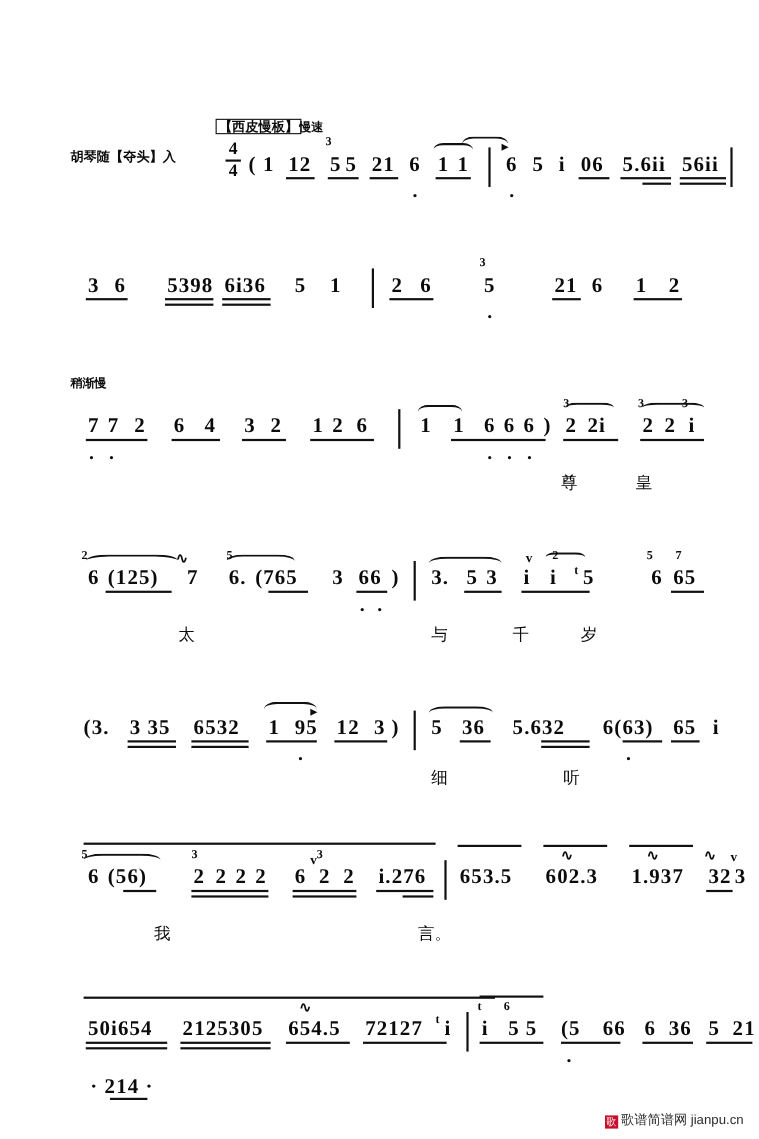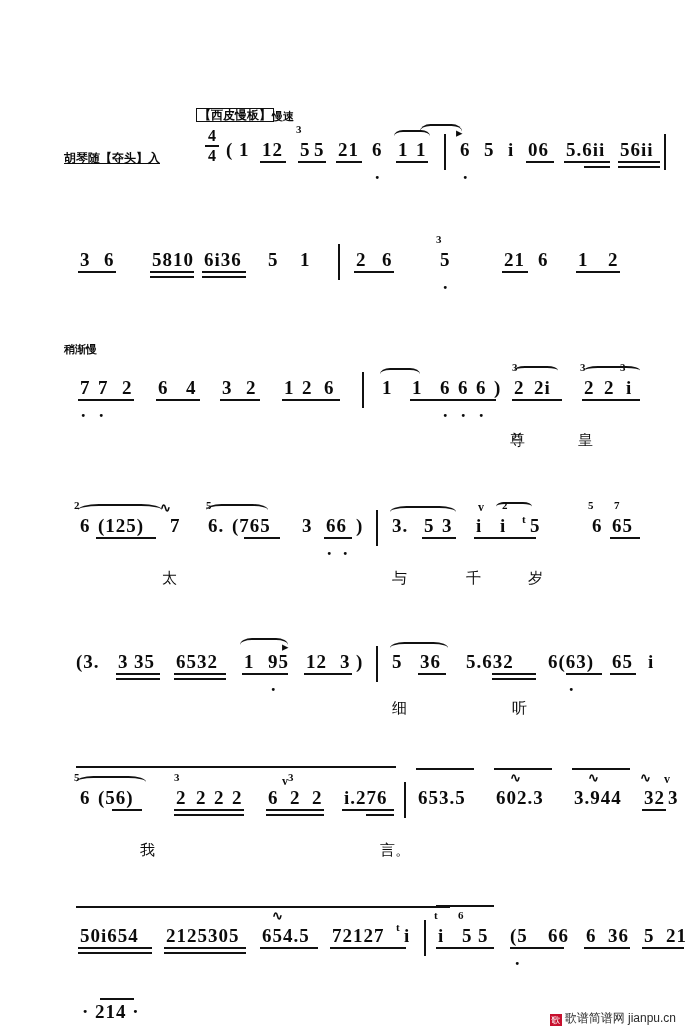--- a/index.html
+++ b/index.html
@@ -96,21 +96,20 @@
     border-radius: 50% / 100%;
     height: 7px;
   }
   
   .pageno {
     position: absolute;
     font-family: "Liberation Serif", serif;
     font-size: 19px;
     font-weight: 700;
     letter-spacing: 1px;
-    margin-top: 23px;
   }
   .watermark {
     position: absolute;
     right: 14px;
     bottom: 8px;
     font-family: "Liberation Sans", sans-serif;
     font-size: 12px;
     color: #2b2b2b;
   }
   .watermark .mark {
@@ -147,21 +146,21 @@
     font-family: "Liberation Serif", serif;
     font-size: 12px;
     font-weight: 700;
   }
 </style>
 </head>
 <body>
 
 <div class="page">
 
-  <div class="t cap" style="left:64px; top:152px;text-decoration:underline;">胡琴随【夺头】入</div>
+  <div class="t cap" style="left:64px; top:136px;">胡琴随【夺头】入</div>
   <div class="t cap box" style="left:196px; top:108px;">【西皮慢板】</div>
   <div class="t tempo" style="left:272px; top:111px;">慢速</div>
 
   <div class="meter" style="left:205px; top:128px; width:14px;">
     <span>4</span>
     <span class="bar"></span>
     <span>4</span>
   </div>
 
   <div class="t num" style="left:226px; top:140px;">( 1</div>
@@ -195,21 +194,21 @@
   <div class="beam" style="left:564px; top:161px; width:46px;"></div>
   <div class="beam" style="left:584px; top:166px; width:26px;"></div>
   <div class="t num" style="left:620px; top:140px;">56ii</div>
   <div class="beam" style="left:618px; top:161px; width:42px;"></div>
   <div class="beam" style="left:618px; top:166px; width:42px;"></div>
   <div class="bl" style="left:664px; top:134px; height:36px;"></div>
 
   <div class="t num" style="left:80px; top:250px;">3</div>
   <div class="t num" style="left:104px; top:250px;">6</div>
   <div class="beam" style="left:78px; top:271px; width:38px;"></div>
-  <div class="t num" style="left:152px; top:250px;">5810</div>
+  <div class="t num" style="left:152px; top:250px;">5398</div>
   <div class="beam" style="left:150px; top:271px; width:44px;"></div>
   <div class="beam" style="left:150px; top:276px; width:44px;"></div>
   <div class="t num" style="left:204px; top:250px;">6i36</div>
   <div class="beam" style="left:202px; top:271px; width:44px;"></div>
   <div class="beam" style="left:202px; top:276px; width:44px;"></div>
   <div class="t num" style="left:268px; top:250px;">5</div>
   <div class="t num" style="left:300px; top:250px;">1</div>
   <div class="bl" style="left:338px; top:244px; height:36px;"></div>
 
   <div class="t num" style="left:356px; top:250px;">2</div>
@@ -396,21 +395,21 @@
 
   <div class="bl" style="left:404px; top:782px; height:36px;"></div>
 
   <div class="t num" style="left:418px; top:788px;">653.5</div>
   <div class="beam" style="left:416px; top:768px; width:58px;"></div>
 
   <div class="t num" style="left:496px; top:788px;">602.3</div>
   <div class="wavy" style="left:510px; top:770px;">∿</div>
   <div class="beam" style="left:494px; top:768px; width:58px;"></div>
 
-  <div class="t num" style="left:574px; top:788px;">3.944</div>
+  <div class="t num" style="left:574px; top:788px;">1.937</div>
   <div class="wavy" style="left:588px; top:770px;">∿</div>
   <div class="beam" style="left:572px; top:768px; width:58px;"></div>
 
   <div class="t num" style="left:644px; top:788px;">32</div>
   <div class="t num" style="left:668px; top:788px;">3</div>
   <div class="wavy" style="left:640px; top:770px;">∿</div>
   <div class="vmark" style="left:664px; top:772px;">v</div>
   <div class="beam" style="left:642px; top:809px; width:24px;"></div>
 
   <div class="t lyr" style="left:140px; top:842px;">我</div>

